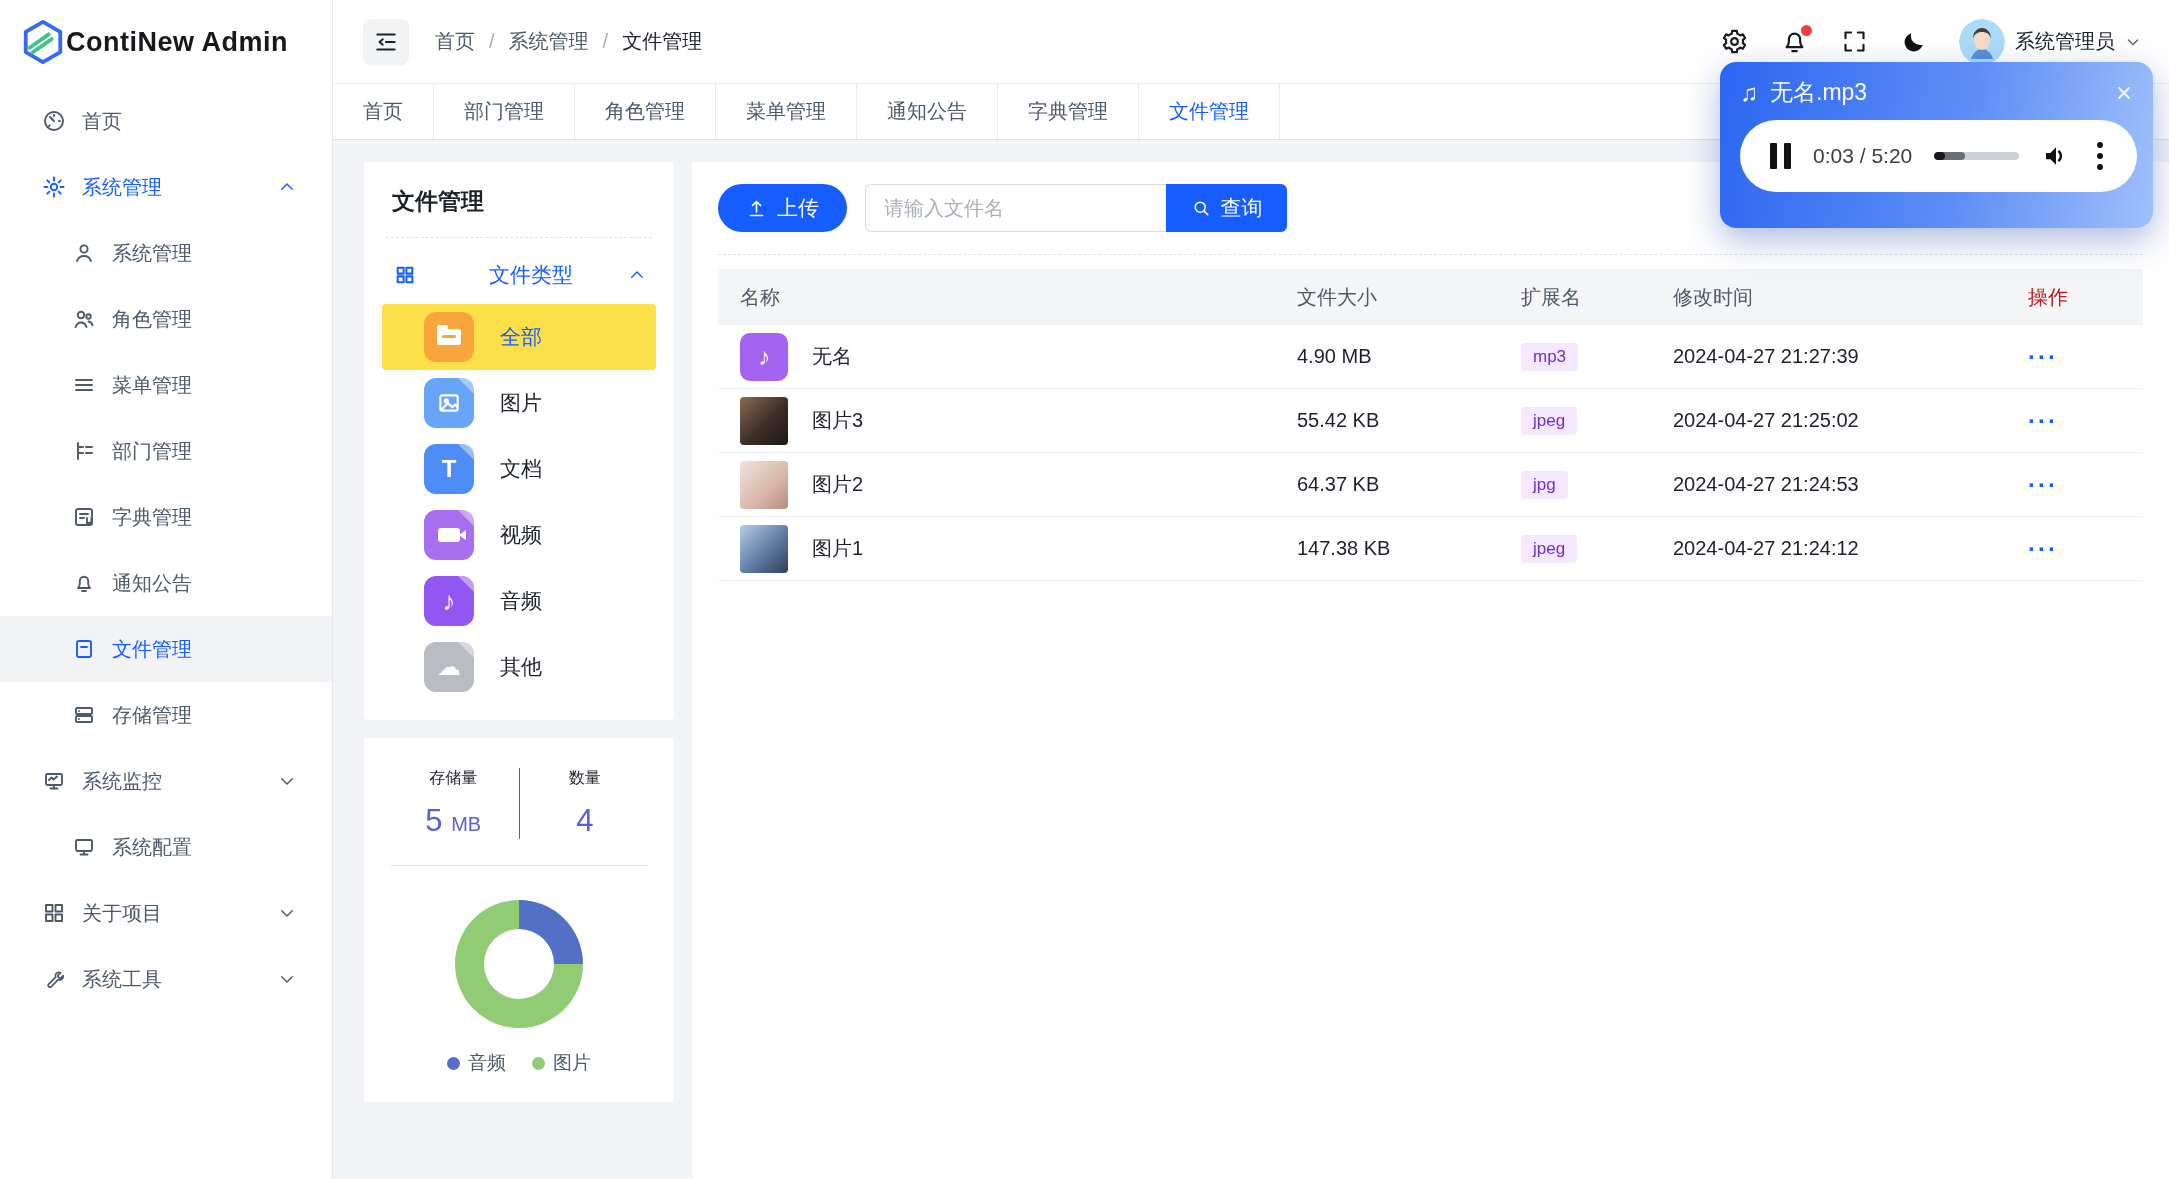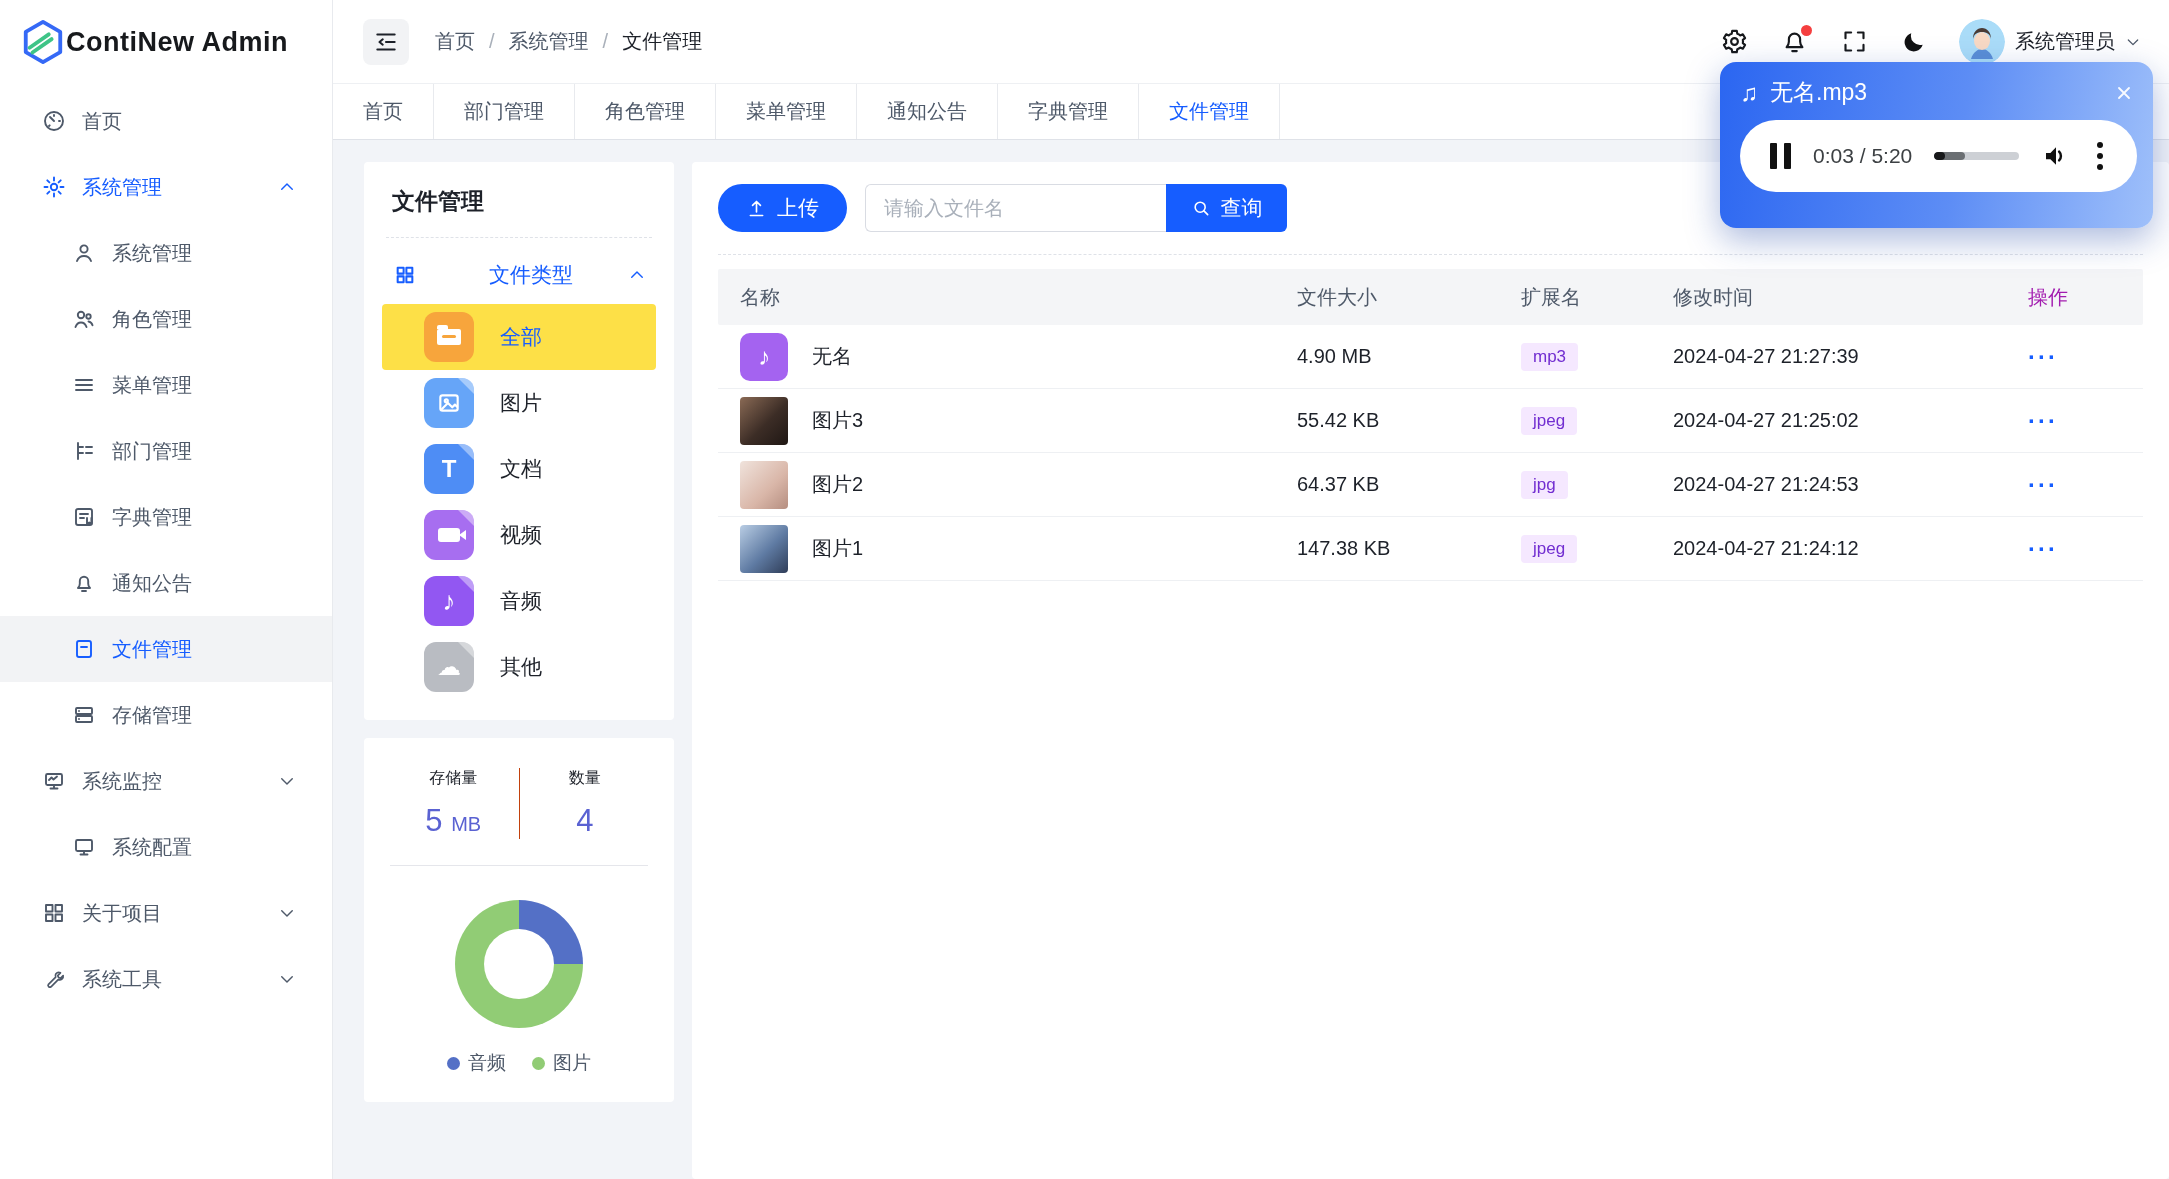--- a/index.html
+++ b/index.html
@@ -115,21 +115,21 @@
   .cell.name { display:flex; align-items:center; gap:24px; padding-left:22px; }
   .thead .cell.name { padding-left:22px; }
   .file-ic { width:48px; height:48px; border-radius:10px; flex:0 0 auto; display:flex; align-items:center; justify-content:center; }
   .file-ic.music { background:#A463F0; color:#fff; font-size:24px; }
   .thumb { width:48px; height:48px; border-radius:4px; flex:0 0 auto; }
   .thumb.t1 { background:linear-gradient(135deg,#8a6a55 0%,#3c2d26 55%,#1f1714 100%); }
   .thumb.t2 { background:linear-gradient(135deg,#f0e3dc 0%,#d9b6a8 60%,#b58e80 100%); }
   .thumb.t3 { background:linear-gradient(135deg,#b9cde4 0%,#5f7ba3 55%,#2f3d58 100%); }
   .ext-badge { display:inline-block; padding:4px 12px; border-radius:4px; background:#F5E8FF; color:#722ED1; font-size:17px; }
   .cell.actions { color:#165DFF; font-size:24px; font-weight:bold; letter-spacing:2px; padding-left:12px; cursor:pointer; }
-  .thead .cell.actions { color:#a21caf; font-size:20px; font-weight:normal; letter-spacing:0; }
+  .thead .cell.actions { color:#b91c1c; font-size:20px; font-weight:normal; letter-spacing:0; }
 
   
   .player { position:absolute; left:1720px; top:62px; width:433px; height:166px; border-radius:16px; background:linear-gradient(100deg,#2b66f1 0%,#5d8df5 55%,#9fc0fa 100%); box-shadow:0 12px 34px rgba(20,60,160,.35); padding:15px 16px 0 20px; z-index:10; }
   .player-head { display:flex; align-items:center; color:#fff; }
   .player-head .pnote { font-size:24px; margin-right:12px; line-height:1; }
   .player-title { flex:1; font-size:23px; font-weight:500; }
   .player-close { width:26px; height:26px; color:rgba(255,255,255,.9); cursor:pointer; display:flex; align-items:center; justify-content:center; }
   .player-close svg { width:20px; height:20px; }
   .player-pill { margin-top:12px; height:72px; background:#fff; border-radius:999px; display:flex; align-items:center; padding:0 30px; gap:22px; }
   .pp-pause { display:flex; gap:7px; cursor:pointer; }

